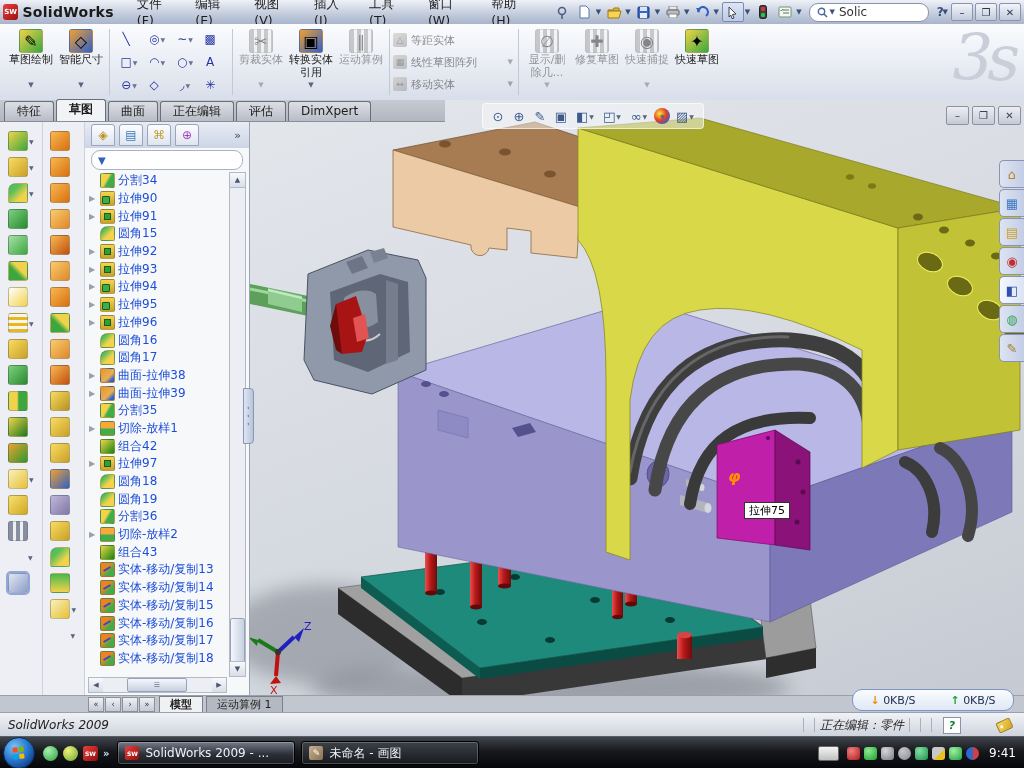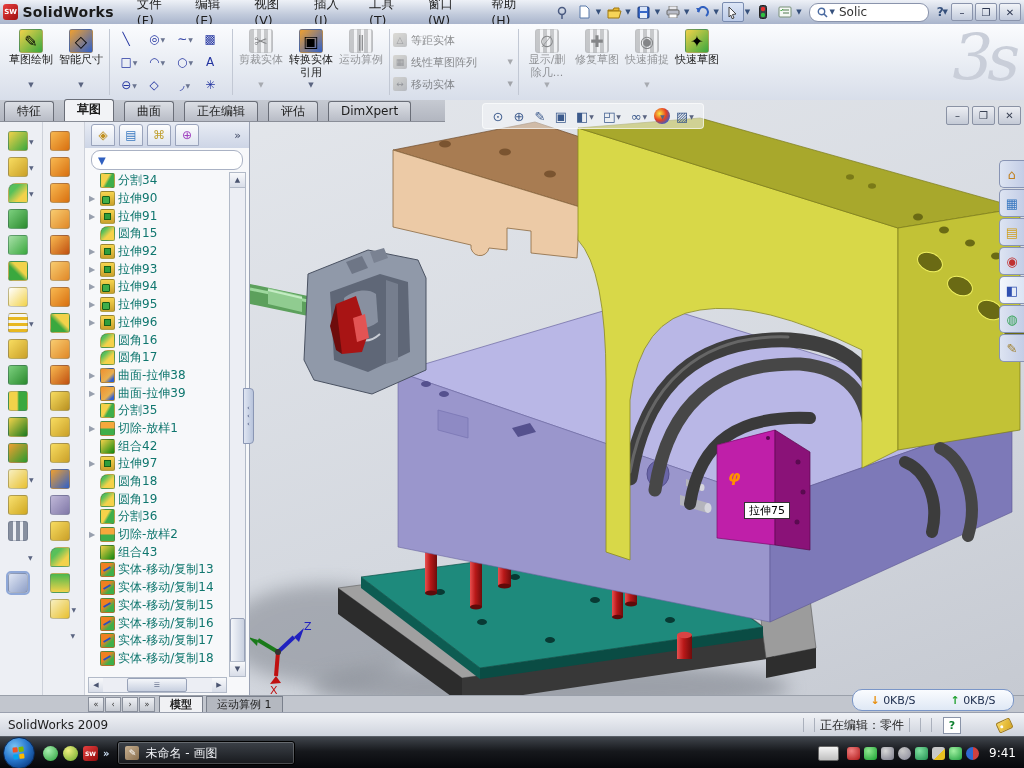--- a/index.html
+++ b/index.html
@@ -47,21 +47,21 @@
     display:flex;align-items:center;justify-content:center;font-size:9px;color:#445;}
   .stackrow .slabel{font-size:11px;color:#222;white-space:nowrap;}
   .stackrow .sdd2{margin-left:auto;font-size:7px;color:#5a6480;visibility:hidden;padding-right:2px;}
   .stackrow.dd2 .sdd2{visibility:visible;}
   #watermark{right:10px;top:26px;font-family:"DejaVu Serif","Liberation Serif",serif;
     font-style:italic;font-size:64px;color:#c9ced9;line-height:64px;letter-spacing:-6px;}
   
   #tabstrip{left:0;top:100px;width:445px;height:22px;background:linear-gradient(#c6cad2,#b2b6c0);
     border-bottom:1px solid #8a8e98;display:flex;align-items:flex-end;padding-left:4px;box-sizing:border-box;z-index:5;}
   .rtab{border:1px solid #6a6e78;border-bottom:none;background:linear-gradient(#dcdfe5,#b8bcc6);
-    padding:2px 12px;font-size:12px;color:#1c1c1c;margin-right:10px;border-radius:3px 3px 0 0;height:15px;line-height:15px;}
+    padding:2px 12px;font-size:12px;color:#1c1c1c;margin-right:2px;border-radius:3px 3px 0 0;height:15px;line-height:15px;}
   .rtab.active{background:#f2f3f6;height:17px;font-weight:bold;}
   
   #viewport{left:250px;top:100px;width:774px;height:595px;
     background:linear-gradient(160deg,#e3e6eb,#d4d8df 60%,#c6cad2);overflow:hidden;}
   #modelsvg{position:absolute;left:0;top:0;}
   
   #headsup{left:482px;top:103px;height:24px;display:flex;align-items:center;gap:3px;
     background:rgba(248,250,252,.5);border:1px solid rgba(255,255,255,.6);border-radius:4px;padding:0 6px;z-index:6;}
   .hicon{width:18px;height:18px;display:flex;align-items:center;justify-content:center;
     color:#3c5a8c;font-size:13px;}
@@ -119,21 +119,21 @@
   .fm1{color:#c09020}.fm2{color:#3878c0}.fm3{color:#c0a030}.fm4{color:#a040c0}
   .fmmore{margin-left:auto;margin-right:8px;color:#3a4460;font-size:11px;}
   #fmfilter{height:18px;margin:2px 6px;border:1px solid #aab2c4;border-radius:9px;background:#fff;
     display:flex;align-items:center;padding:0 6px;gap:4px;}
   .funnel{color:#3060c0;font-size:10px;}
   #fmtree{position:absolute;left:2px;top:50px;right:22px;bottom:18px;overflow:hidden;}
   .trow{height:17.7px;display:flex;align-items:center;gap:3px;padding-left:2px;white-space:nowrap;}
   .tarrow{width:8px;font-size:8px;color:#98a0ae;visibility:hidden;}
   .trow.exp .tarrow{visibility:visible;}
   .ticon{width:13px;height:13px;border-radius:2px;border:1px solid rgba(80,90,60,.4);flex:none;position:relative;}
-  .tlabel{font-size:12px;color:#0f766e;}
+  .tlabel{font-size:12px;color:#1d4ed8;}
   .ic-split{background:linear-gradient(120deg,#f5d24a 42%,#3fae4a 58%)}
   .ic-ext{background:linear-gradient(#f6d44e,#caa12c)} .ic-ext:after{content:"";position:absolute;left:3px;top:3px;width:5px;height:5px;background:#2f9e3c;border:1px solid #156018;}
   .ic-ext2{background:linear-gradient(#f6d44e,#caa12c)} .ic-ext2:after{content:"";position:absolute;left:1px;bottom:1px;width:6px;height:6px;background:#3fae4a;border:1px solid #156018;border-radius:1px;}
   .ic-fil{background:linear-gradient(135deg,#58c05a 25%,#f5d24a 60%);border-radius:8px 2px 2px 2px;}
   .ic-surf{background:linear-gradient(135deg,#f09030,#e8b050 60%,#3060d0 85%);}
   .ic-loft{background:linear-gradient(180deg,#f6a83c 45%,#3fae4a 55%);}
   .ic-comb{background:linear-gradient(135deg,#f5d24a,#108810);}
   .ic-move{background:linear-gradient(135deg,#f08020 40%,#3fae4a 70%);} .ic-move:after{content:"";position:absolute;left:2px;top:5px;width:8px;height:2px;background:#2850c0;transform:rotate(-30deg);}
   
   .vsb{position:absolute;right:3px;top:50px;bottom:18px;width:15px;border:1px solid #b2bac8;background:#eceef4;}
@@ -148,21 +148,21 @@
     border:1px solid #8a96b4;border-radius:0 4px 4px 0;z-index:6;display:flex;flex-direction:column;align-items:center;justify-content:center;color:#44507a;font-size:7px;line-height:8px;}
   
   #modeltabs{left:0;top:695px;width:1024px;height:17px;background:#c2c6ce;border-top:1px solid #9aa0aa;
     display:flex;align-items:flex-end;padding-left:88px;box-sizing:border-box;}
   .navbtn{width:14px;height:13px;margin-right:1px;background:linear-gradient(#eef0f4,#c6cad2);border:1px solid #8a909c;
     display:flex;align-items:center;justify-content:center;font-size:8px;color:#333;}
   .mtab{padding:1px 10px;font-size:11px;border:1px solid #7a808c;border-bottom:none;background:#b4b8c0;color:#222;margin-left:3px;height:13px;line-height:13px;}
   .mtab.active{background:#f0f1f4;font-weight:bold;}
   
   #statusbar{left:0;top:712px;width:1024px;height:24px;background:linear-gradient(#f0f2f6,#cdd2dc);
-    border-top:1px solid #9aa0ae;display:flex;align-items:center;font-size:12px;color:#1c1c1c;}
+    border-top:1px solid #9aa0ae;display:flex;align-items:center;font-size:12px;color:#1c1c1c;font-style:italic;}
   .sb-sep{width:1px;height:14px;background:#aab0bc;margin:0 5px;}
   .sb-help{width:16px;height:15px;border:1px solid #8a94a8;background:#fff;color:#108030;font-weight:bold;
     display:flex;align-items:center;justify-content:center;font-size:11px;margin:0 6px;}
   .sb-tag{width:13px;height:9px;background:linear-gradient(135deg,#f8d860,#d8a820);border:1px solid #a07810;
     border-radius:2px;transform:rotate(-25deg);margin-right:12px;position:relative;}
   .sb-tag:after{content:"";position:absolute;left:2px;top:3px;width:3px;height:3px;border-radius:50%;background:#fff;}
   
   #taskbar{left:0;top:736px;width:1024px;height:32px;
     background:linear-gradient(#40454c,#16181c 45%,#05060a);border-top:1px solid #585e66;display:flex;align-items:center;}
   #startorb{width:30px;height:30px;border-radius:50%;margin-left:3px;
@@ -1039,20 +1039,26 @@
         <i class="fl3"></i>
         <i class="fl4"></i>
       </span>
   </div>
   <div class="ql">
     <span class="qlicon ql-msg"></span>
     <span class="qlicon ql-orb"></span>
     <span class="qlicon ql-sw">SW</span>
     <span class="ql-more">»</span>
   </div>
+  <div class="taskbtn active">
+    <span class="tb-ic-sw">
+        <span>SW</span>
+      </span>
+    <span>SolidWorks 2009 - ...</span>
+  </div>
     <div class="taskbtn">
     <span class="tb-ic-paint">
         <span>✎</span>
       </span>
     <span>未命名 - 画图</span>
   </div>
   <div id="tray">
     <span class="kbd"></span>
     <span class="trayic tr1"></span>
     <span class="trayic tr2"></span>

